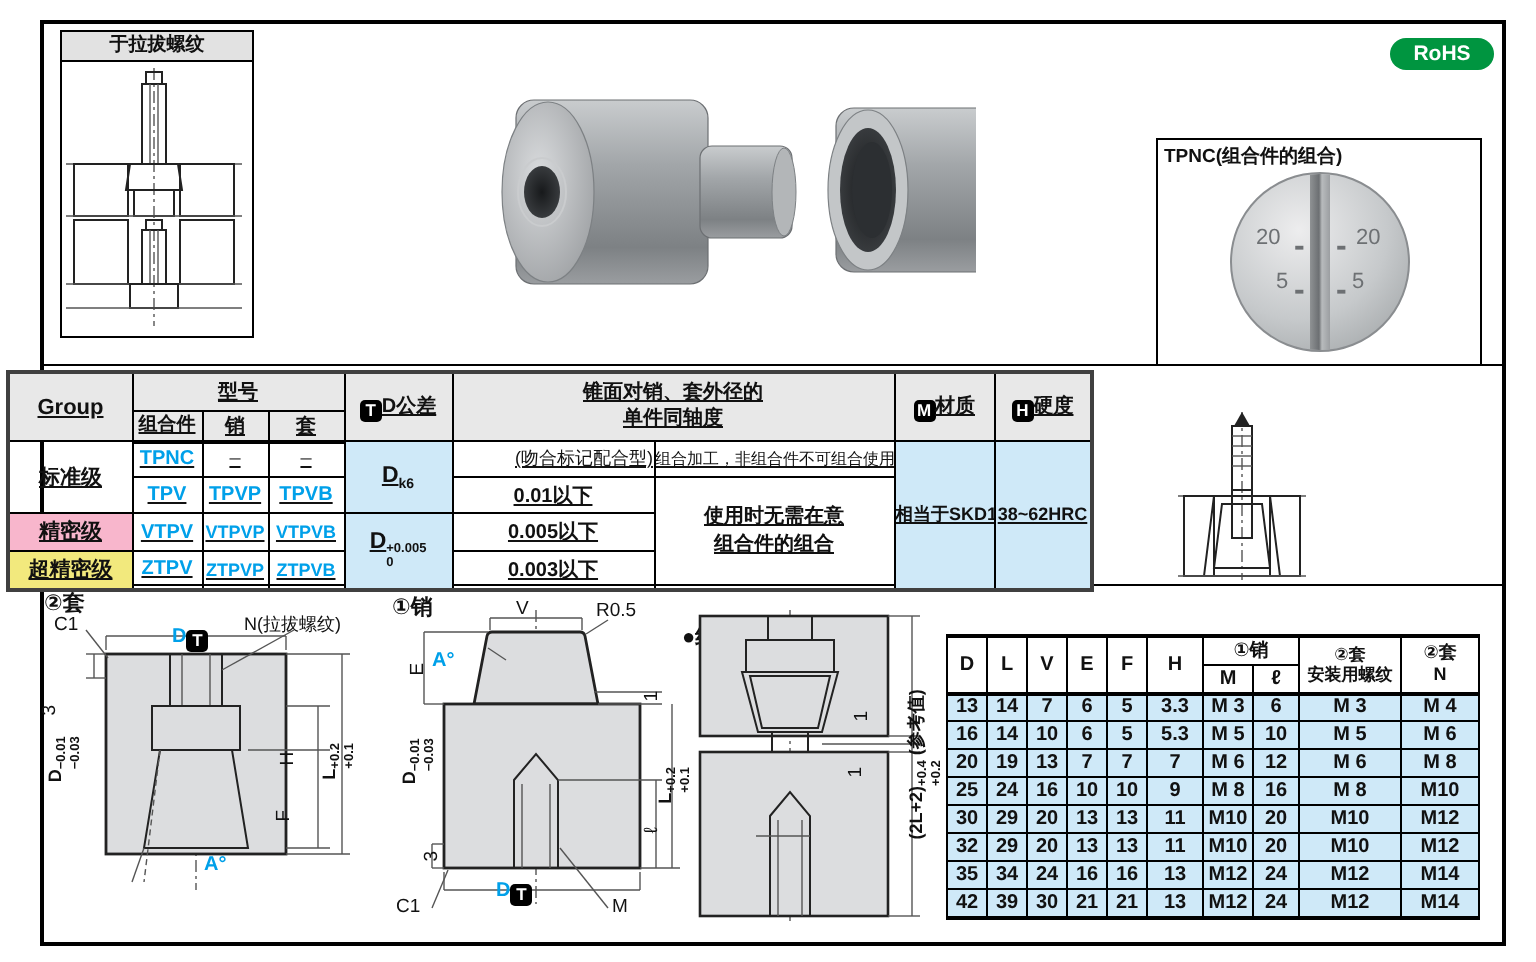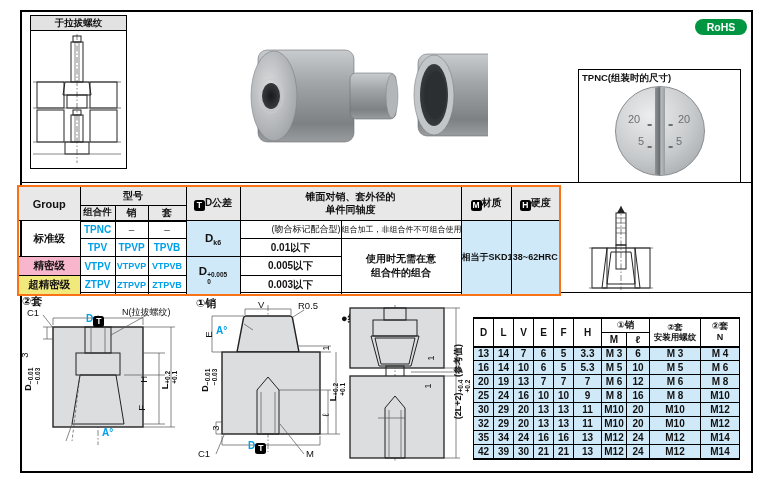--- a/index.html
+++ b/index.html
@@ -98,38 +98,38 @@
     <rect x="178" y="40" width="4" height="16" fill="#d3bd55" opacity="0.85"></rect>
     <ellipse cx="196" cy="55" rx="20" ry="40" fill="#c3c6c8" stroke="#7d8184" stroke-width="0.6"></ellipse>
     <ellipse cx="196" cy="55" rx="14" ry="31" fill="url(#bore)"></ellipse>
     <ellipse cx="198" cy="55" rx="10" ry="24" fill="#2c2f32"></ellipse>
   </svg>
 
   <div class="abs" style="left:695px;top:19px;width:52px;height:16px;background:#009540;color:#fff;border-radius:9px;
               font-size:10.5px;font-weight:bold;text-align:center;line-height:16px;">RoHS</div>
 
   <div class="abs" style="left:578px;top:69px;width:161px;height:112px;border:1.5px solid #000;background:#fff;">
-    <div style="position:absolute;left:3px;top:2px;font-size:9.5px;font-weight:bold;">TPNC(组装时的尺寸)</div>
+    <div style="position:absolute;left:3px;top:2px;font-size:9.5px;font-weight:bold;">TPNC(组合件的组合)</div>
     <div style="position:absolute;left:36px;top:16px;width:88px;height:88px;border-radius:50%;
                 background:radial-gradient(circle at 38% 32%, #ededee, #c6c9cb 55%, #a3a7a9 90%);
                 border:1px solid #8a8d90;overflow:hidden;">
       <div style="position:absolute;left:39px;top:0;width:10px;height:88px;
                   background:linear-gradient(90deg,#8f9294,#6c6f72 45%,#b8bbbd 60%,#9b9ea1);"></div>
       <span class="abs" style="left:12px;top:26px;font-size:11px;color:#6d7073;">20</span>
       <span class="abs" style="left:62px;top:26px;font-size:11px;color:#6d7073;">20</span>
       <span class="abs" style="left:22px;top:48px;font-size:11px;color:#6d7073;">5</span>
       <span class="abs" style="left:60px;top:48px;font-size:11px;color:#6d7073;">5</span>
       <span class="abs" style="left:31px;top:28px;color:#6d7073;font-weight:bold;">-</span>
       <span class="abs" style="left:52px;top:28px;color:#6d7073;font-weight:bold;">-</span>
       <span class="abs" style="left:31px;top:50px;color:#6d7073;font-weight:bold;">-</span>
       <span class="abs" style="left:52px;top:50px;color:#6d7073;font-weight:bold;">-</span>
     </div>
   </div>
 
-  <table class="spec abs" style="left:17px;top:185px;border:2px solid #f97316;">
+  <table class="spec abs" style="left:3px;top:185px;border:2px solid #404040;text-decoration:underline;">
     <colgroup>
       <col style="width:62px">
         <col style="width:35px">
         <col style="width:33px">
         <col style="width:38px">
       <col style="width:54px">
         <col style="width:101px">
         <col style="width:120px">
         <col style="width:50px">
         <col style="width:49px">

